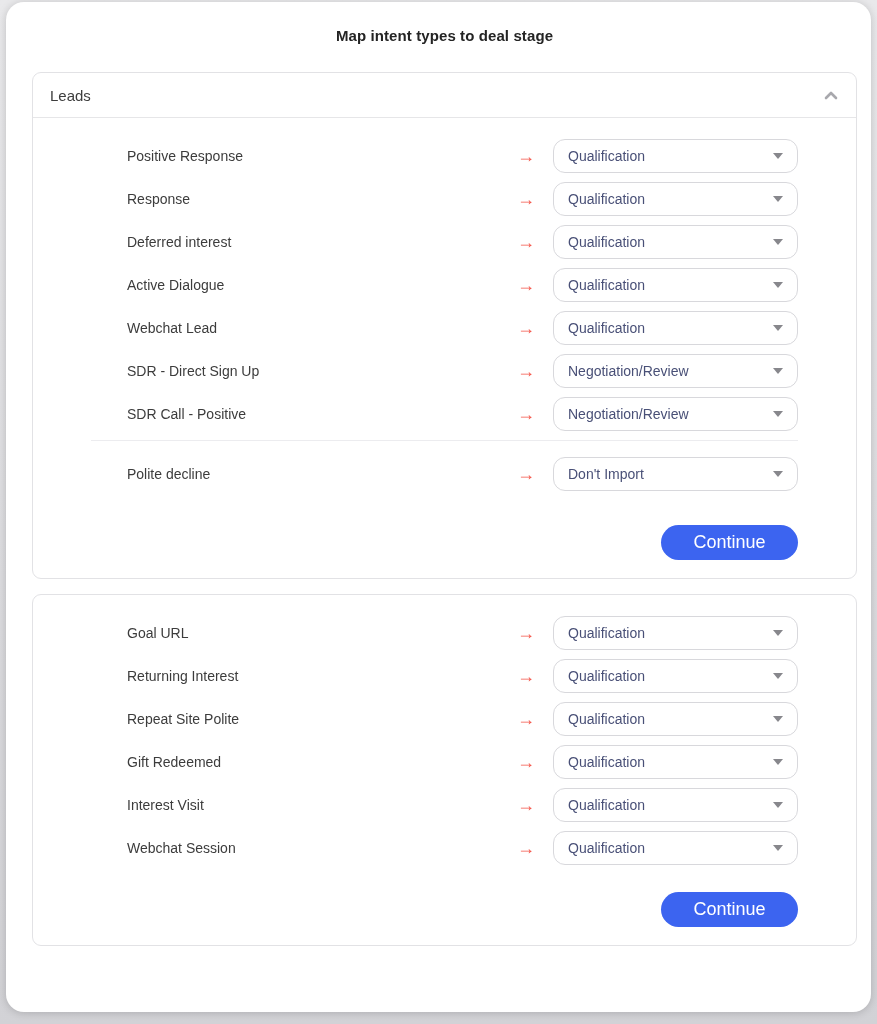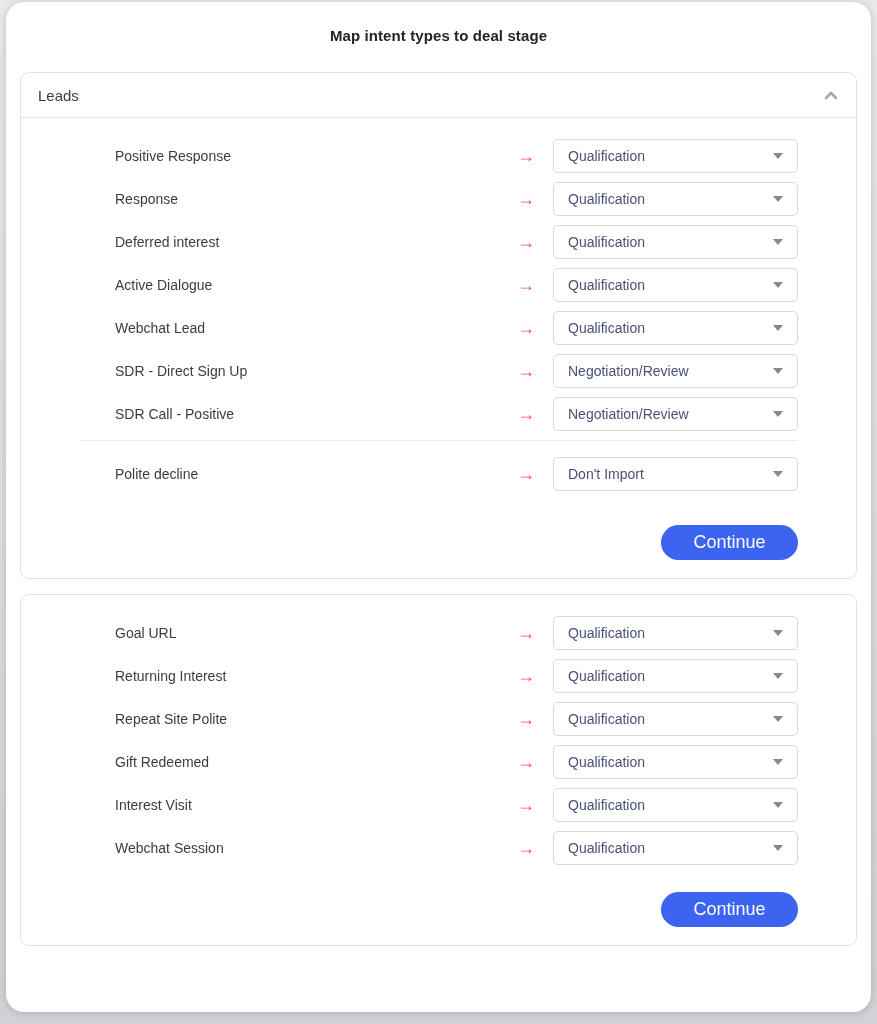--- a/index.html
+++ b/index.html
@@ -11,20 +11,21 @@
     position: relative;
     overflow: hidden;
   }
   .modal {
     position: absolute; left: 6px; top: 2px;
     width: 865px; height: 1010px;
     background: #ffffff;
     border-radius: 18px;
     box-shadow: 0 1px 8px rgba(0,0,0,0.18);
     overflow: hidden;
+    padding-left: 12px;
   }
   .page-title {
     margin: 0; padding-top: 25px; height: 44px;
     text-align: center;
     font-size: 15px; font-weight: bold; color: #242424;
     letter-spacing: 0.1px;
   }
   .card {
     margin: 26px 14px 0 14px;
     border: 1px solid #e2e2e5;
@@ -46,21 +47,21 @@
     display: flex; align-items: center;
     height: 34px; margin-bottom: 9px; margin-left: 36px;
   }
   .row-label { flex: 1; font-size: 14px; color: #3c3c3c; }
   .arrow-icon {
     color: #f4574b; font-size: 18px; line-height: 1;
     margin-right: 18px;
   }
   .select {
     width: 245px; height: 34px;
-    border: 1px solid #d8d8dc; border-radius: 5px;
+    border: 1px solid #d8d8dc; border-radius: 12px;
     background: #ffffff;
     display: flex; align-items: center; justify-content: space-between;
     padding: 0 14px;
     cursor: pointer;
   }
   .select-value { font-size: 14px; color: #495077; }
   .caret-down {
     width: 0; height: 0;
     border-left: 5px solid transparent;
     border-right: 5px solid transparent;

